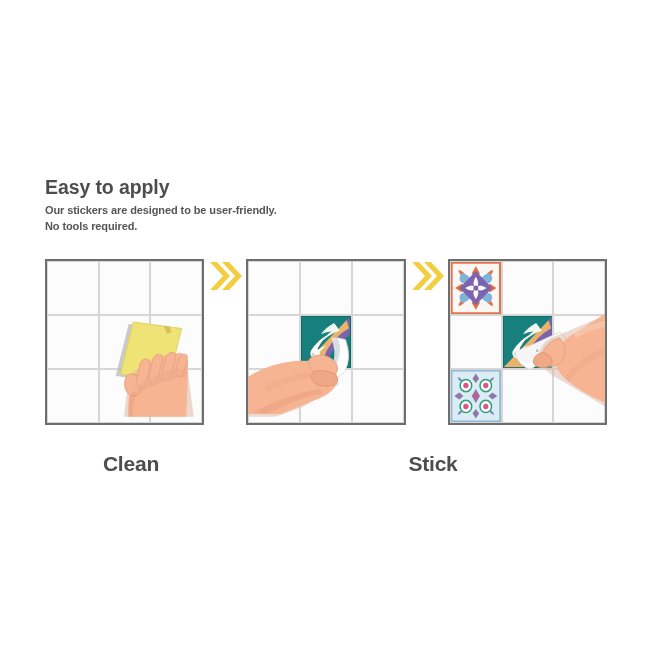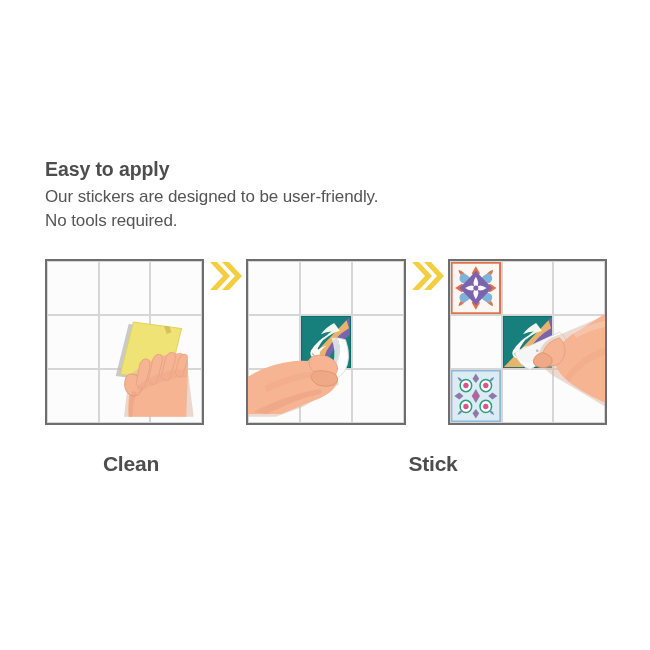--- a/index.html
+++ b/index.html
@@ -13,34 +13,34 @@
     font-family: "Liberation Sans", sans-serif;
     color: #4a4a4a;
     position: relative;
     overflow: hidden;
   }
 
   
   #intro {
     position: absolute;
     left: 45px;
-    top: 158px;
+    top: 176px;
     width: 520px;
   }
   #intro .title {
     font-size: 19.5px;
     font-weight: bold;
     color: #4d4d4d;
     letter-spacing: -0.1px;
     margin: 0 0 4px 0;
     line-height: 1.18;
   }
   #intro .sub-line {
-    font-size: 17px;
-    font-weight: normal;
+    font-size: 11px;
+    font-weight: bold;
     color: #555555;
     line-height: 1.42;
     letter-spacing: -0.1px;
     margin: 0;
   }
 
   
   #steps {
     position: absolute;
     left: 45px;

